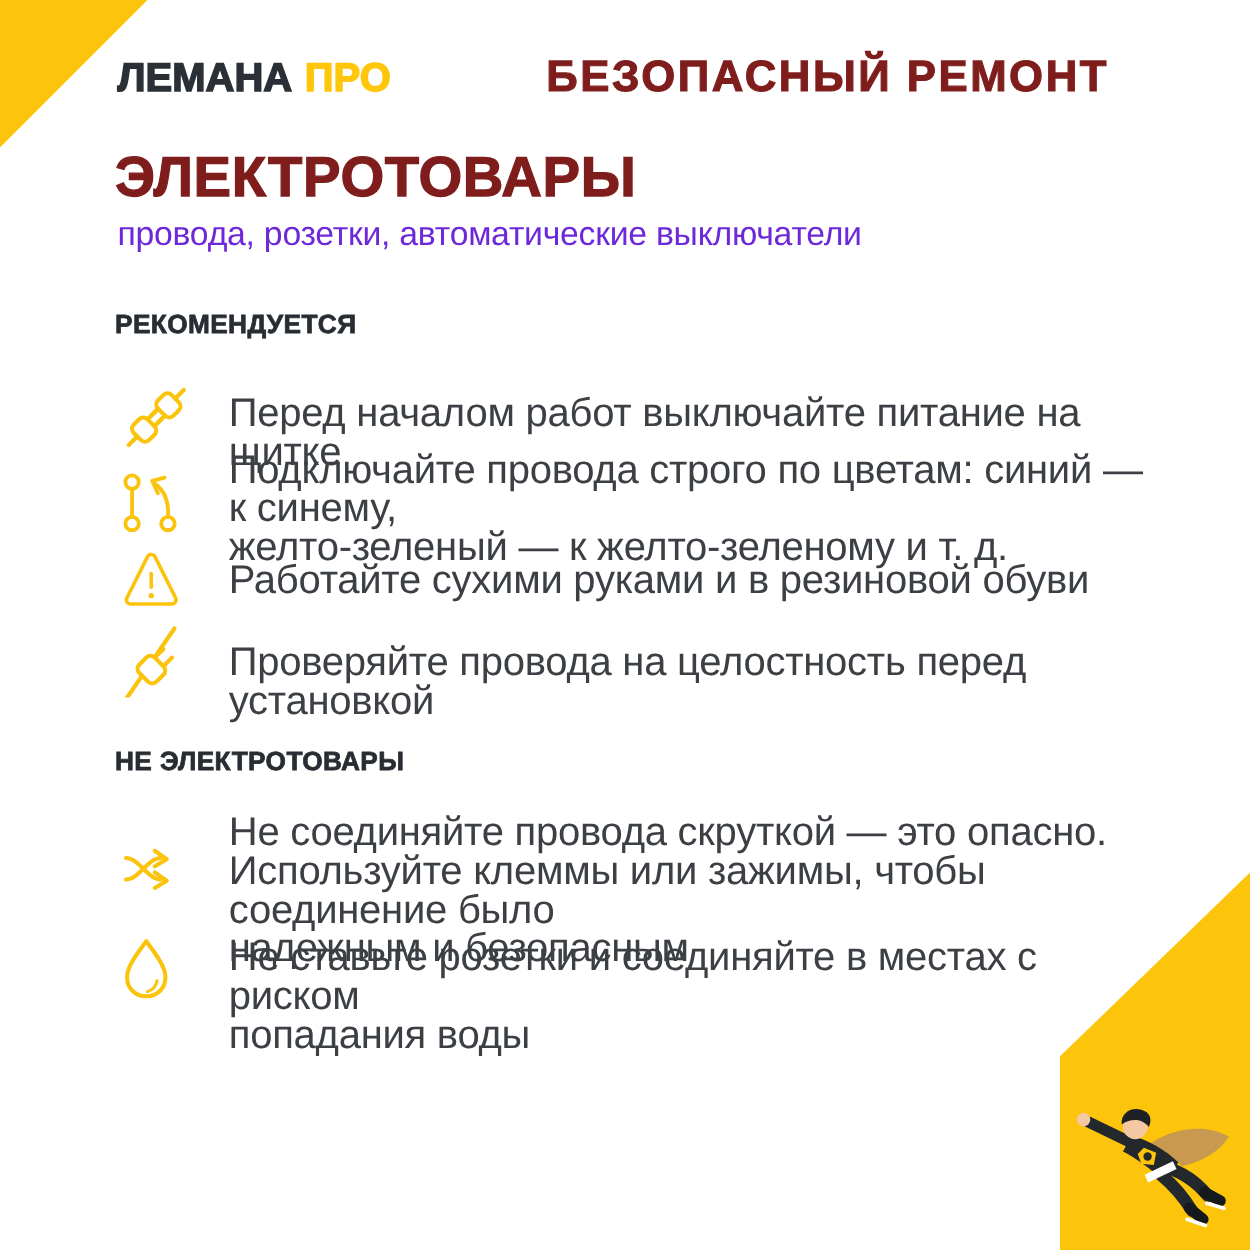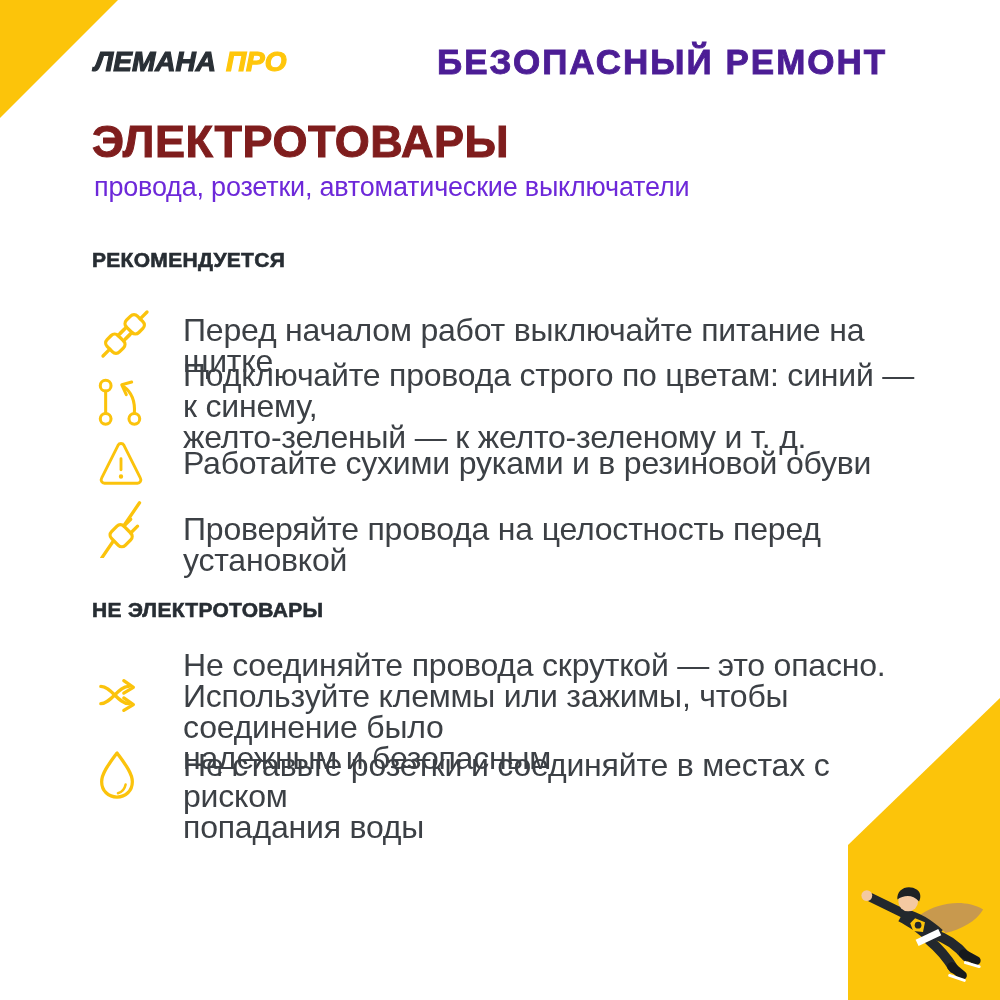--- a/index.html
+++ b/index.html
@@ -12,25 +12,25 @@
     position:absolute;left:0;top:0;width:118px;height:118px;background:#FCC40A;
     -webkit-clip-path:polygon(0 0,100% 0,0 100%);clip-path:polygon(0 0,100% 0,0 100%);
   }
   .corner-br{
     position:absolute;right:0;bottom:0;width:152px;height:302px;background:#FCC40A;
     -webkit-clip-path:polygon(100% 0,100% 100%,0 100%,0 48.7%);
     clip-path:polygon(100% 0,100% 100%,0 100%,0 48.7%);
   }
   .mascot{position:absolute;left:6px;top:178px;width:138px;height:120px;}
   
-  .logo{position:absolute;left:94px;top:44px;font-size:28px;line-height:36px;font-weight:700;
-    letter-spacing:0px;-webkit-text-stroke:1.2px currentColor;color:#2A3036;white-space:nowrap;font-style:italic;}
+  .logo{position:absolute;left:94px;top:44px;font-size:32px;line-height:36px;font-weight:700;
+    letter-spacing:0px;-webkit-text-stroke:1.2px currentColor;color:#2A3036;white-space:nowrap;}
   .logo .pro{color:#FFC60B;-webkit-text-stroke:1.2px #FFC60B;margin-left:10px;}
   .program{position:absolute;left:437px;top:44px;font-size:35px;line-height:36px;font-weight:700;
-    letter-spacing:2px;-webkit-text-stroke:0.9px currentColor;color:#4c1d95;white-space:nowrap;}
+    letter-spacing:2px;-webkit-text-stroke:0.9px currentColor;color:#7f1d1d;white-space:nowrap;}
   
   .title{position:absolute;left:92px;top:118px;margin:0;font-size:45px;line-height:48px;
     font-weight:700;letter-spacing:0.5px;-webkit-text-stroke:1px currentColor;color:#7f1d1d;}
   .subtitle{position:absolute;left:94px;top:170px;font-size:27px;line-height:34px;color:#6d28d9;
     letter-spacing:-0.2px;}
   
   .sec{position:absolute;left:92px;margin:0;font-size:21px;line-height:36px;font-weight:700;
     letter-spacing:0.3px;-webkit-text-stroke:0.6px currentColor;color:#272D33;white-space:nowrap;}
   .sec1{top:242px;}
   .sec2{top:592px;}

